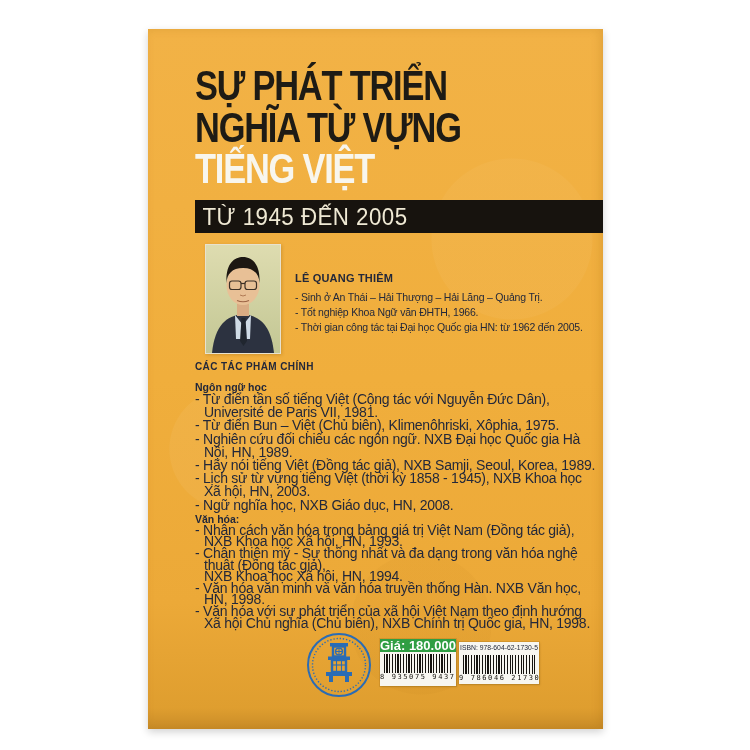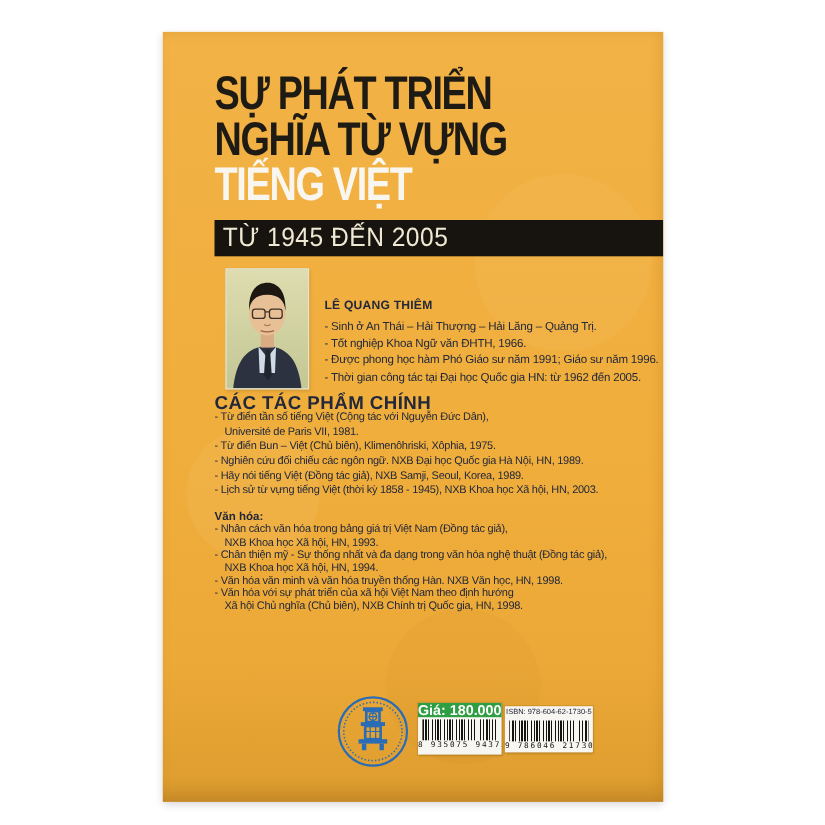--- a/index.html
+++ b/index.html
@@ -46,25 +46,25 @@
   .author-name{
     position:absolute;left:147px;top:231px;
     font-size:11px;font-weight:bold;color:#23283a;letter-spacing:.2px;white-space:nowrap;margin-top:12px;
   }
   .bio{
     position:absolute;left:147px;top:261px;color:#23283a;
     font-size:10.5px;line-height:15.2px;letter-spacing:-.2px;white-space:nowrap;
   }
   
   .works{position:absolute;left:47px;top:331px;width:406px;color:#23283a;}
-  .works-heading{font-size:17px;font-weight:bold;letter-spacing:.4px;line-height:13px;}
+  .works-heading{font-size:10px;font-weight:bold;letter-spacing:.4px;line-height:13px;}
   .sec-label{font-size:10.5px;font-weight:bold;line-height:12px;margin-top:8px;}
-  .sec-label.culture-label{margin-top:12px;}
+  .sec-label.culture-label{margin-top:1px;}
   .work-list div{
-    font-size:10px;letter-spacing:-.25px;white-space:pre-line;
+    font-size:14px;letter-spacing:-.25px;white-space:pre-line;
     text-indent:-9px;padding-left:9px;
   }
   .work-list.linguistics div{line-height:13.2px;}
   .work-list.culture div{line-height:11.6px;}
   
   .footer-note{position:absolute;left:0;top:580px;width:100%;text-align:center;}
   .footer-note span{
     display:inline-block;font-size:10.5px;font-weight:bold;color:#23283a;
     letter-spacing:-.2px;white-space:nowrap;transform:scaleX(.85);
   }
@@ -129,34 +129,35 @@
       <path d="M34,50 Q37,52 40,50" stroke="#b07a55" stroke-width="1" fill="none"></path>
       <path d="M31,55.5 Q37,58 43,55.5" stroke="#9a6244" stroke-width="1.2" fill="none"></path>
     </svg>
   </div>
 
   <div class="author-name">LÊ QUANG THIÊM</div>
 
   <div class="bio">
     <div>- Sinh ở An Thái – Hải Thượng – Hải Lăng – Quảng Trị.</div>
     <div>- Tốt nghiệp Khoa Ngữ văn ĐHTH, 1966.</div>
-    <div>- Được phong học hàm Phó Giáo sư năm 1991; Giáo sư năm 1996.</div>
     <div>- Thời gian công tác tại Đại học Quốc gia HN: từ 1962 đến 2005.</div>
   </div>
 
   <div class="works">
     <div class="works-heading">CÁC TÁC PHẨM CHÍNH</div>
 
+    <div class="sec-label">Ngôn ngữ học</div>
     <div class="work-list linguistics">
       <div>- Từ điển tần số tiếng Việt (Cộng tác với Nguyễn Đức Dân),
 Université de Paris VII, 1981.</div>
       <div>- Từ điển Bun – Việt (Chủ biên), Klimenôhriski, Xôphia, 1975.</div>
       <div>- Nghiên cứu đối chiếu các ngôn ngữ. NXB Đại học Quốc gia Hà Nội, HN, 1989.</div>
       <div>- Hãy nói tiếng Việt (Đồng tác giả), NXB Samji, Seoul, Korea, 1989.</div>
       <div>- Lịch sử từ vựng tiếng Việt (thời kỳ 1858 - 1945), NXB Khoa học Xã hội, HN, 2003.</div>
+      <div>- Ngữ nghĩa học, NXB Giáo dục, HN, 2008.</div>
     </div>
 
     <div class="sec-label culture-label">Văn hóa:</div>
     <div class="work-list culture">
       <div>- Nhân cách văn hóa trong bảng giá trị Việt Nam (Đồng tác giả),
 NXB Khoa học Xã hội, HN, 1993.</div>
       <div>- Chân thiện mỹ - Sự thống nhất và đa dạng trong văn hóa nghệ thuật (Đồng tác giả),
 NXB Khoa học Xã hội, HN, 1994.</div>
       <div>- Văn hóa văn minh và văn hóa truyền thống Hàn. NXB Văn học, HN, 1998.</div>
       <div>- Văn hóa với sự phát triển của xã hội Việt Nam theo định hướng

